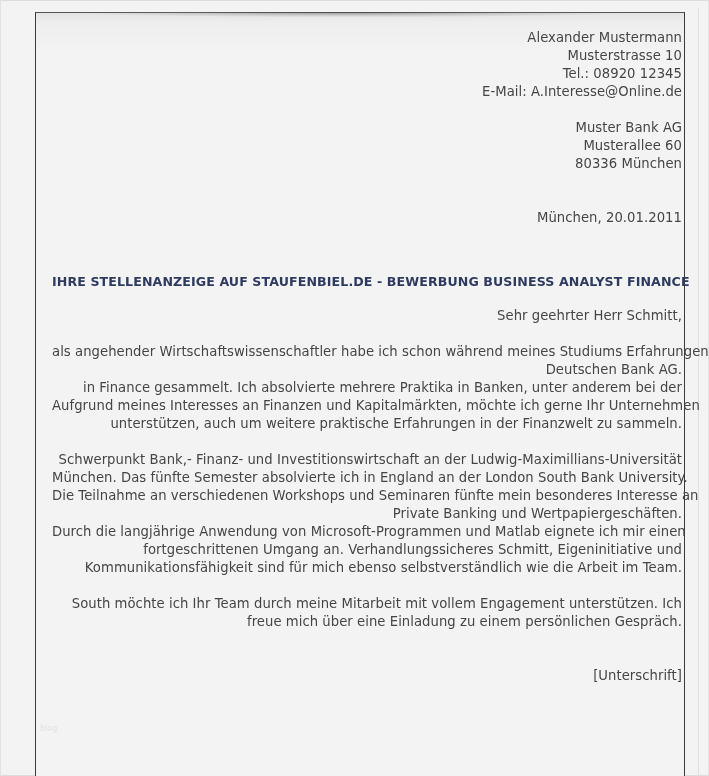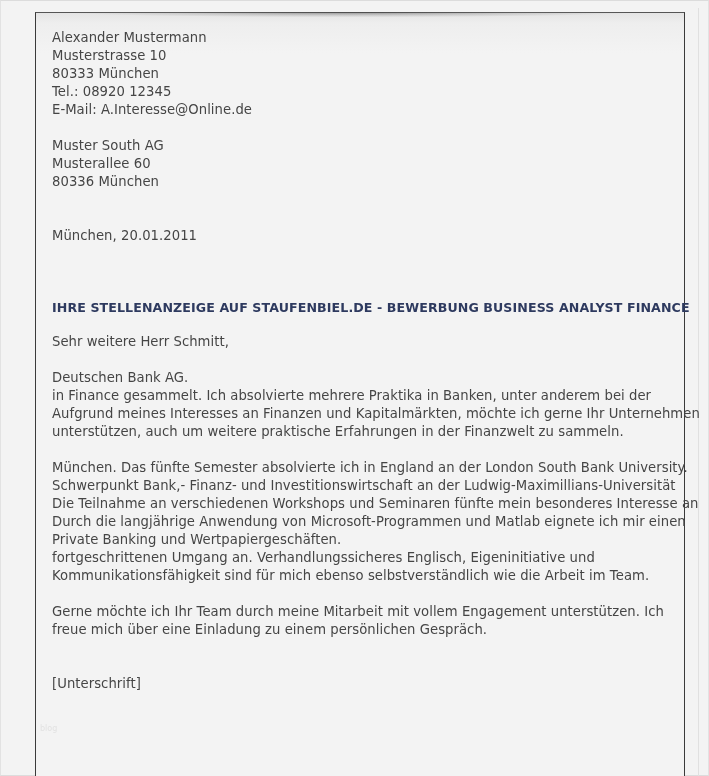--- a/index.html
+++ b/index.html
@@ -54,37 +54,37 @@
   }
   .content {
     position: absolute;
     left: 16px;
     top: 16px;
     width: 630px;
     font-size: 13.2px;
     line-height: 18px;
     color: #454545;
     letter-spacing: 0.05px;
+    text-align: right;
   }
   .line {
     display: block;
     white-space: nowrap;
     height: 18px;
   }
   .gap { height: 18px; }
   .gap2 { height: 36px; }
   .heading {
     color: #2e3a5f;
     font-weight: bold;
     font-size: 12.6px;
     letter-spacing: 0.1px;
     white-space: nowrap;
     display: block;
     height: 18px;
-    margin-top: 8px;
   }
   .watermark {
     position: absolute;
     left: 40px;
     top: 724px;
     font-size: 8px;
     color: #e2e2e2;
     font-family: "DejaVu Sans", sans-serif;
   }
 </style>
@@ -93,72 +93,72 @@
 
 <div class="outer-edge"></div>
 <div class="inner-right-line"></div>
 
 <div class="page">
   <div class="content">
 
     <div>
       <span class="line">Alexander Mustermann</span>
       <span class="line">Musterstrasse 10</span>
-      <span class="line">80333 München</span>
       <span class="line">Tel.: 08920 12345</span>
       <span class="line">E-Mail: A.Interesse@Online.de</span>
     </div>
 
     <div class="gap"></div>
 
     <div>
-      <span class="line">Muster South AG</span>
+      <span class="line">Muster Bank AG</span>
       <span class="line">Musterallee 60</span>
       <span class="line">80336 München</span>
     </div>
 
     <div class="gap2"></div>
 
     <span class="line">München, 20.01.2011</span>
 
     <div class="gap"></div>
     <div class="gap"></div>
     <div class="gap" style="height:10px"></div>
 
     <span class="heading">IHRE STELLENANZEIGE AUF STAUFENBIEL.DE - BEWERBUNG BUSINESS ANALYST FINANCE</span>
 
     <div class="gap"></div>
 
-    <span class="line" style="margin-top:-2px">Sehr weitere Herr Schmitt,</span>
+    <span class="line" style="margin-top:-2px">Sehr geehrter Herr Schmitt,</span>
 
     <div class="gap"></div>
 
     <div>
+      <span class="line">als angehender Wirtschaftswissenschaftler habe ich schon während meines Studiums Erfahrungen</span>
       <span class="line">Deutschen Bank AG.</span>
       <span class="line">in Finance gesammelt. Ich absolvierte mehrere Praktika in Banken, unter anderem bei der</span>
       <span class="line">Aufgrund meines Interesses an Finanzen und Kapitalmärkten, möchte ich gerne Ihr Unternehmen</span>
       <span class="line">unterstützen, auch um weitere praktische Erfahrungen in der Finanzwelt zu sammeln.</span>
     </div>
 
     <div class="gap"></div>
 
     <div>
+      <span class="line">Schwerpunkt Bank,- Finanz- und Investitionswirtschaft an der Ludwig-Maximillians-Universität</span>
       <span class="line">München. Das fünfte Semester absolvierte ich in England an der London South Bank University.</span>
-      <span class="line">Schwerpunkt Bank,- Finanz- und Investitionswirtschaft an der Ludwig-Maximillians-Universität</span>
       <span class="line">Die Teilnahme an verschiedenen Workshops und Seminaren fünfte mein besonderes Interesse an</span>
+      <span class="line">Private Banking und Wertpapiergeschäften.</span>
       <span class="line">Durch die langjährige Anwendung von Microsoft-Programmen und Matlab eignete ich mir einen</span>
-      <span class="line">Private Banking und Wertpapiergeschäften.</span>
-      <span class="line">fortgeschrittenen Umgang an. Verhandlungssicheres Englisch, Eigeninitiative und</span>
+      <span class="line">fortgeschrittenen Umgang an. Verhandlungssicheres Schmitt, Eigeninitiative und</span>
       <span class="line">Kommunikationsfähigkeit sind für mich ebenso selbstverständlich wie die Arbeit im Team.</span>
     </div>
 
     <div class="gap"></div>
 
     <div>
-      <span class="line">Gerne möchte ich Ihr Team durch meine Mitarbeit mit vollem Engagement unterstützen. Ich</span>
+      <span class="line">South möchte ich Ihr Team durch meine Mitarbeit mit vollem Engagement unterstützen. Ich</span>
       <span class="line">freue mich über eine Einladung zu einem persönlichen Gespräch.</span>
     </div>
 
     <div class="gap"></div>
 
 
     <div class="gap"></div>
 
     <span class="line">[Unterschrift]</span>
   </div>

